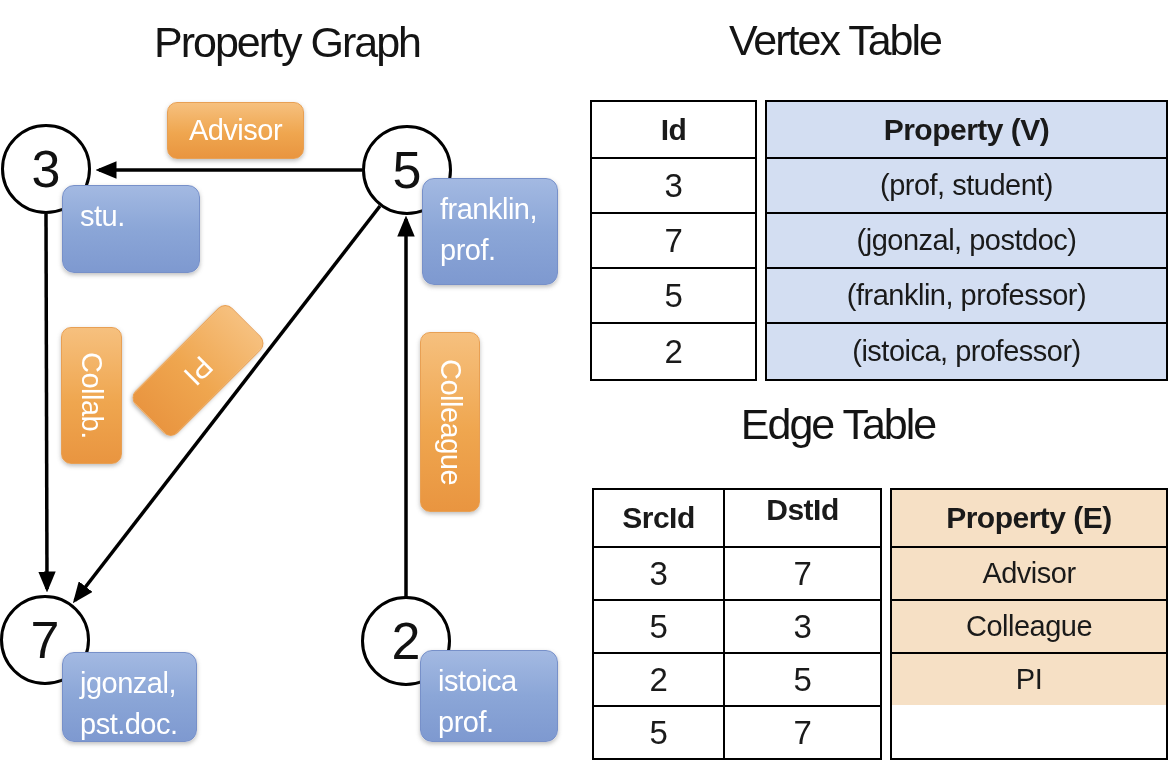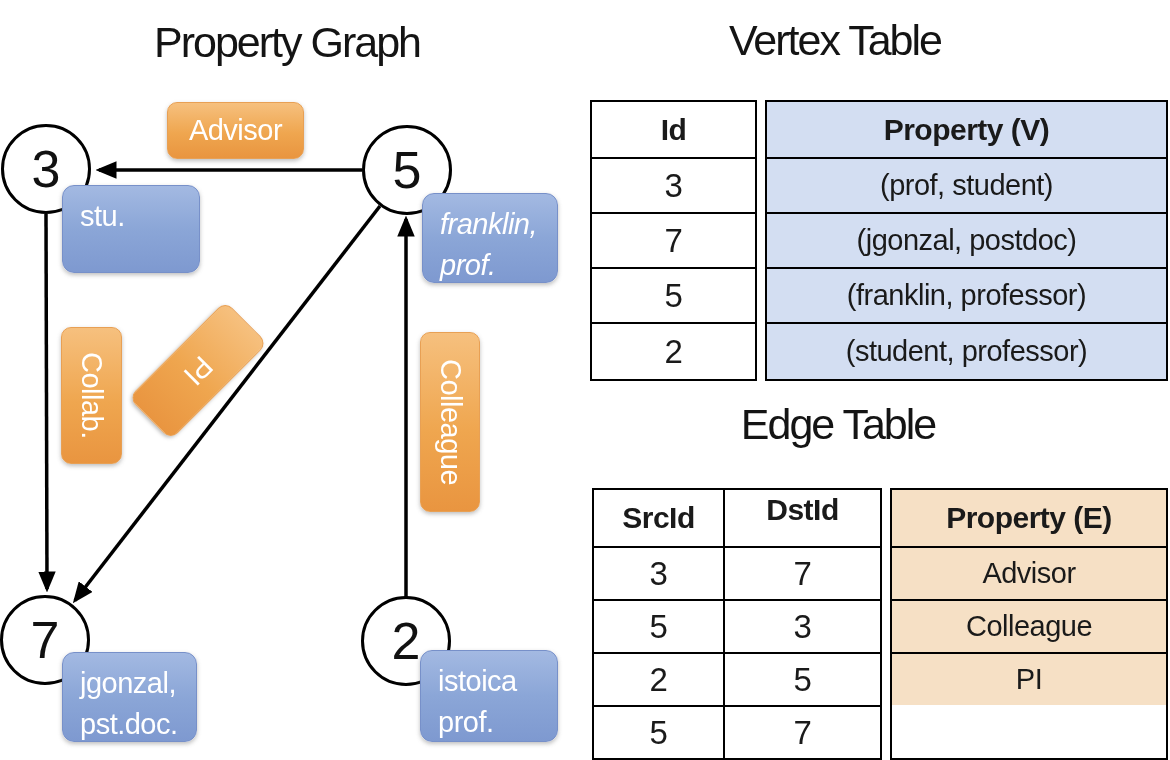--- a/index.html
+++ b/index.html
@@ -83,21 +83,21 @@
   <div class="node" style="left:0px;top:595px;">
     <span>7</span>
   </div>
   <div class="node" style="left:361px;top:596px;">
     <span>2</span>
   </div>
 
   <div class="vlabel" style="left:62px;top:185px;width:138px;height:88px;">
     <div>stu.</div>
   </div>
-  <div class="vlabel" style="left:422px;top:193px;width:136px;height:90px;font-style:italic;">
+  <div class="vlabel" style="left:422px;top:178px;width:136px;height:107px;">
     <div>franklin,</div>
     <div>prof.</div>
   </div>
   <div class="vlabel" style="left:62px;top:652px;width:135px;height:90px;">
     <div>jgonzal,</div>
     <div>pst.doc.</div>
   </div>
   <div class="vlabel" style="left:420px;top:650px;width:138px;height:92px;">
     <div>istoica</div>
     <div>prof.</div>
@@ -115,21 +115,21 @@
       <div class="cell num" style="height:55px;">7</div>
       <div class="cell num" style="height:55px;">5</div>
       <div class="cell num" style="height:57px;">2</div>
     </div>
     <div class="vgap"></div>
     <div class="tcol" style="flex:1;">
       <div class="cell head first bluecell" style="height:55px;">Property (V)</div>
       <div class="cell bluecell" style="height:55px;">(prof, student)</div>
       <div class="cell bluecell" style="height:55px;">(jgonzal, postdoc)</div>
       <div class="cell bluecell" style="height:55px;">(franklin, professor)</div>
-      <div class="cell bluecell" style="height:57px;">(student, professor)</div>
+      <div class="cell bluecell" style="height:57px;">(istoica, professor)</div>
     </div>
   </div>
 
   <div class="tblock" style="left:592px;top:488px;width:576px;">
     <div class="tcol twocol" style="width:290px;grid-template-columns:131px 1fr;">
       <div class="cell head first lft" style="height:56px;">SrcId</div>
       <div class="cell head first" style="height:40px;">DstId</div>
       <div class="cell num lft" style="height:53px;">3</div>
       <div class="cell num" style="height:53px;">7</div>
       <div class="cell num lft" style="height:53px;">5</div>

